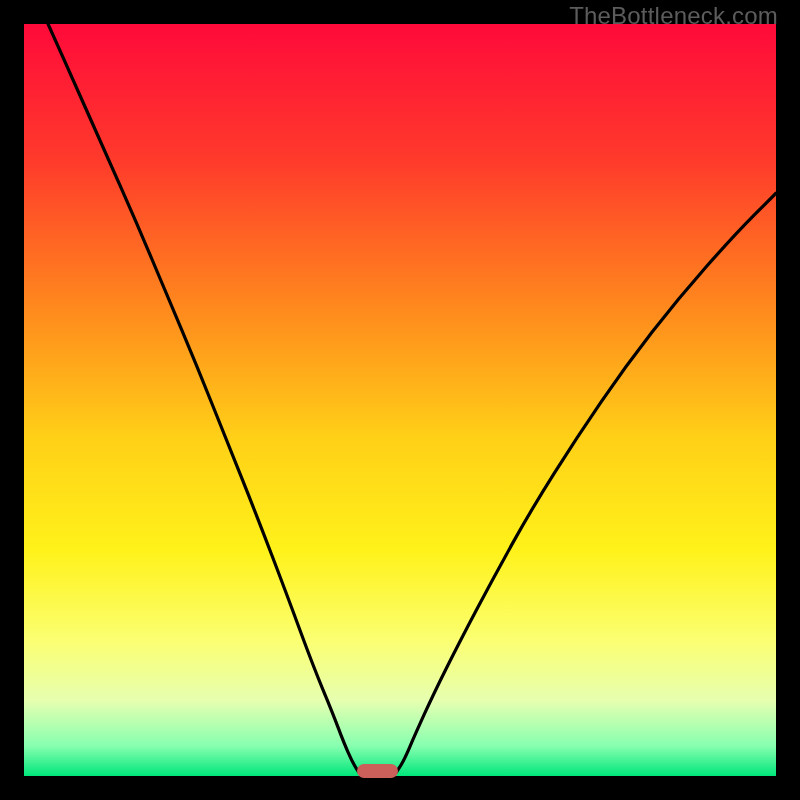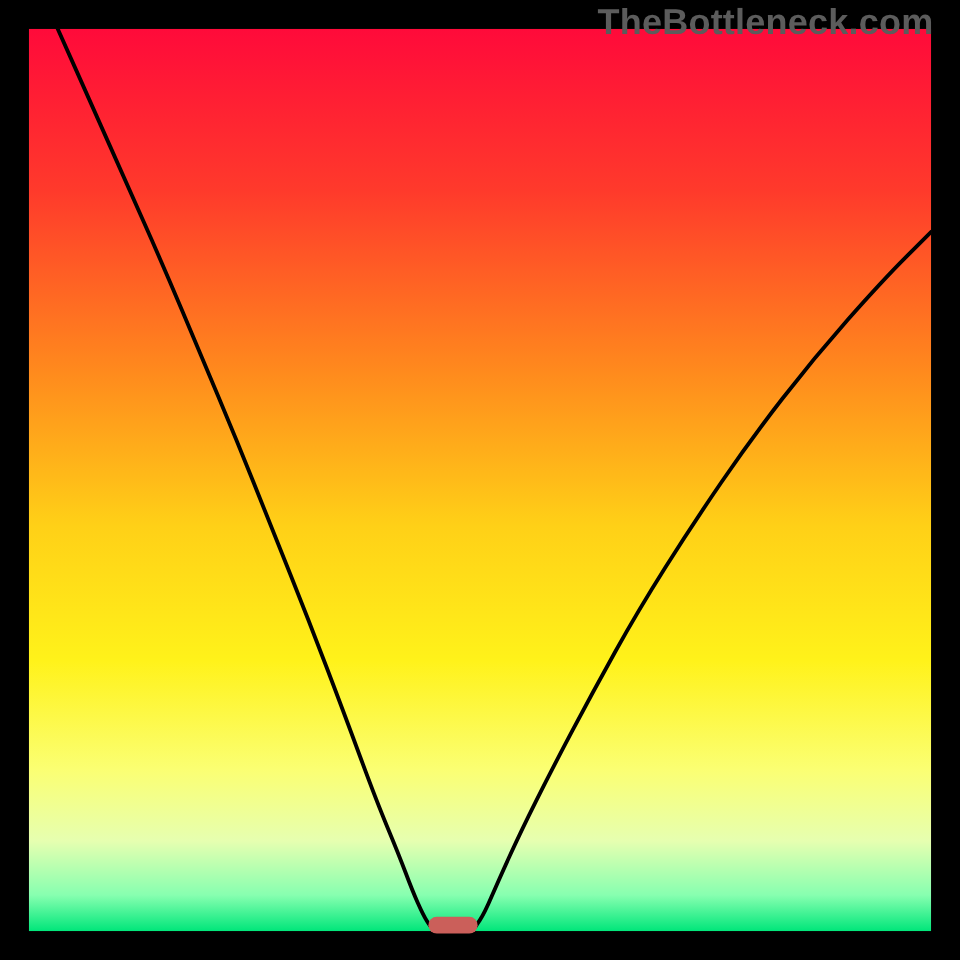--- a/index.html
+++ b/index.html
@@ -34,22 +34,22 @@
   .marker {
     position: absolute;
     background: #cb5f5a;
     border-radius: 8px;
   }
   .watermark {
     position: absolute;
     top: 2px;
     right: 22px;
     color: #5c5c5c;
-    font-size: 30px;
-    font-weight: 700;
+    font-size: 24px;
+    font-weight: 400;
     letter-spacing: 0.2px;
     margin-left: 36px;
   }
 </style>
 </head>
 <body>
 
 <div class="frame">
   <div class="plot">
     <svg class="gradient" viewBox="0 0 752 752" preserveAspectRatio="none">

